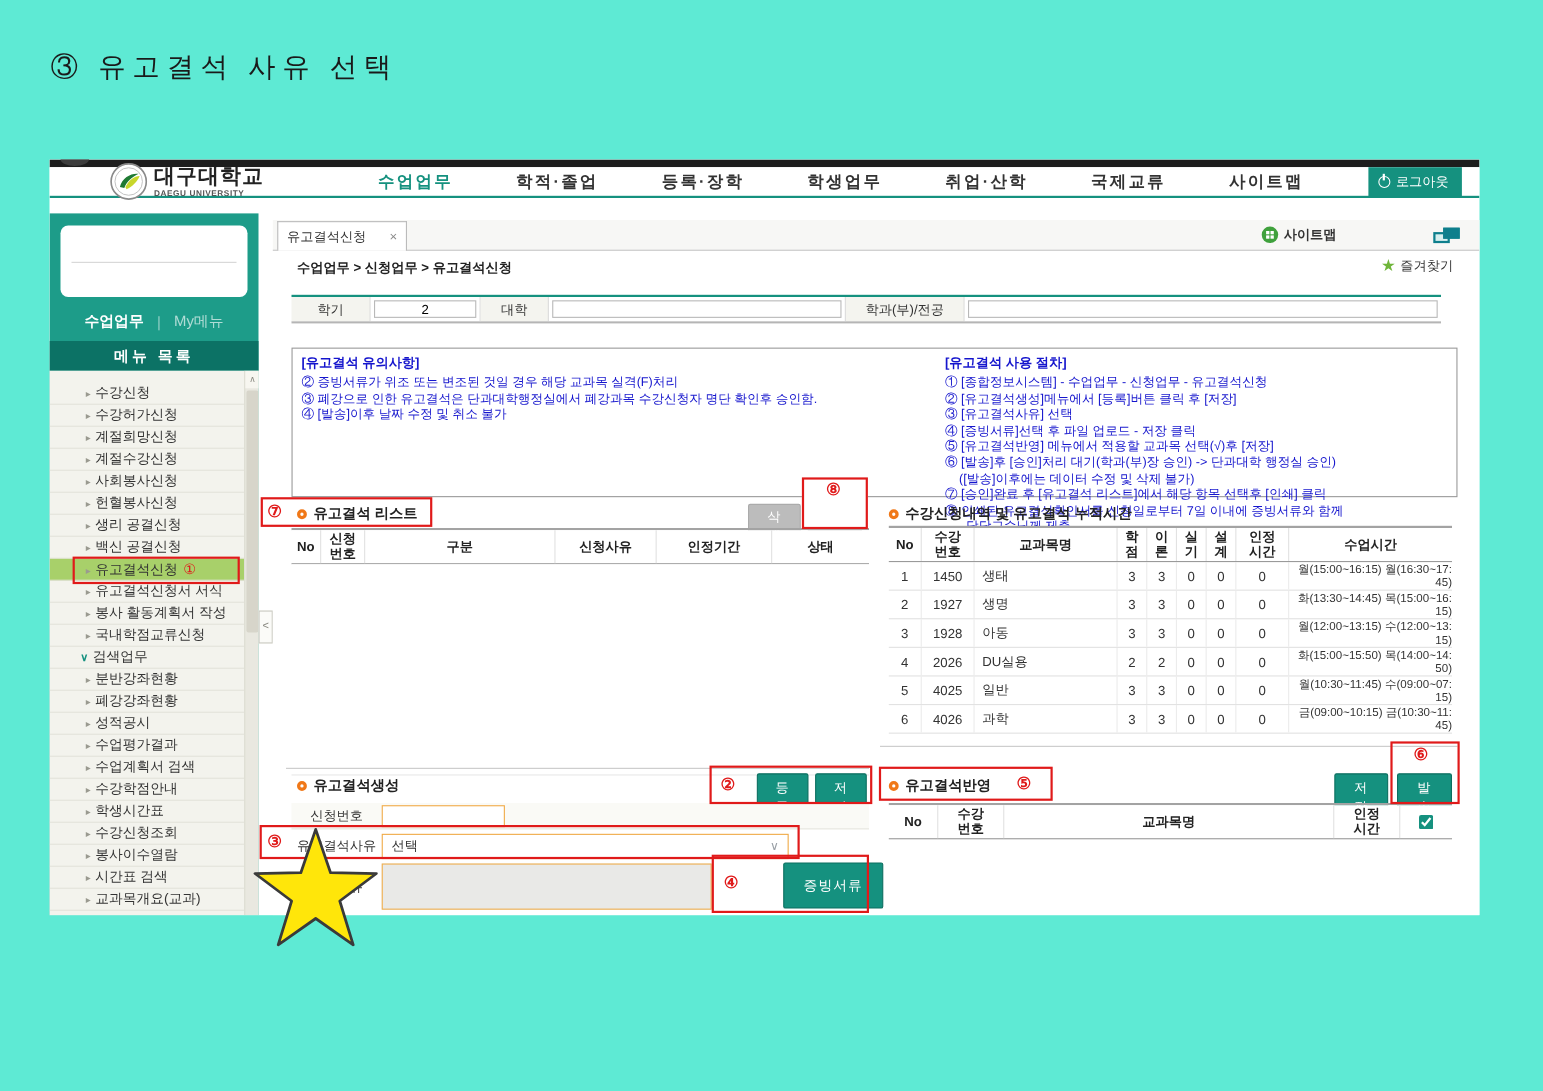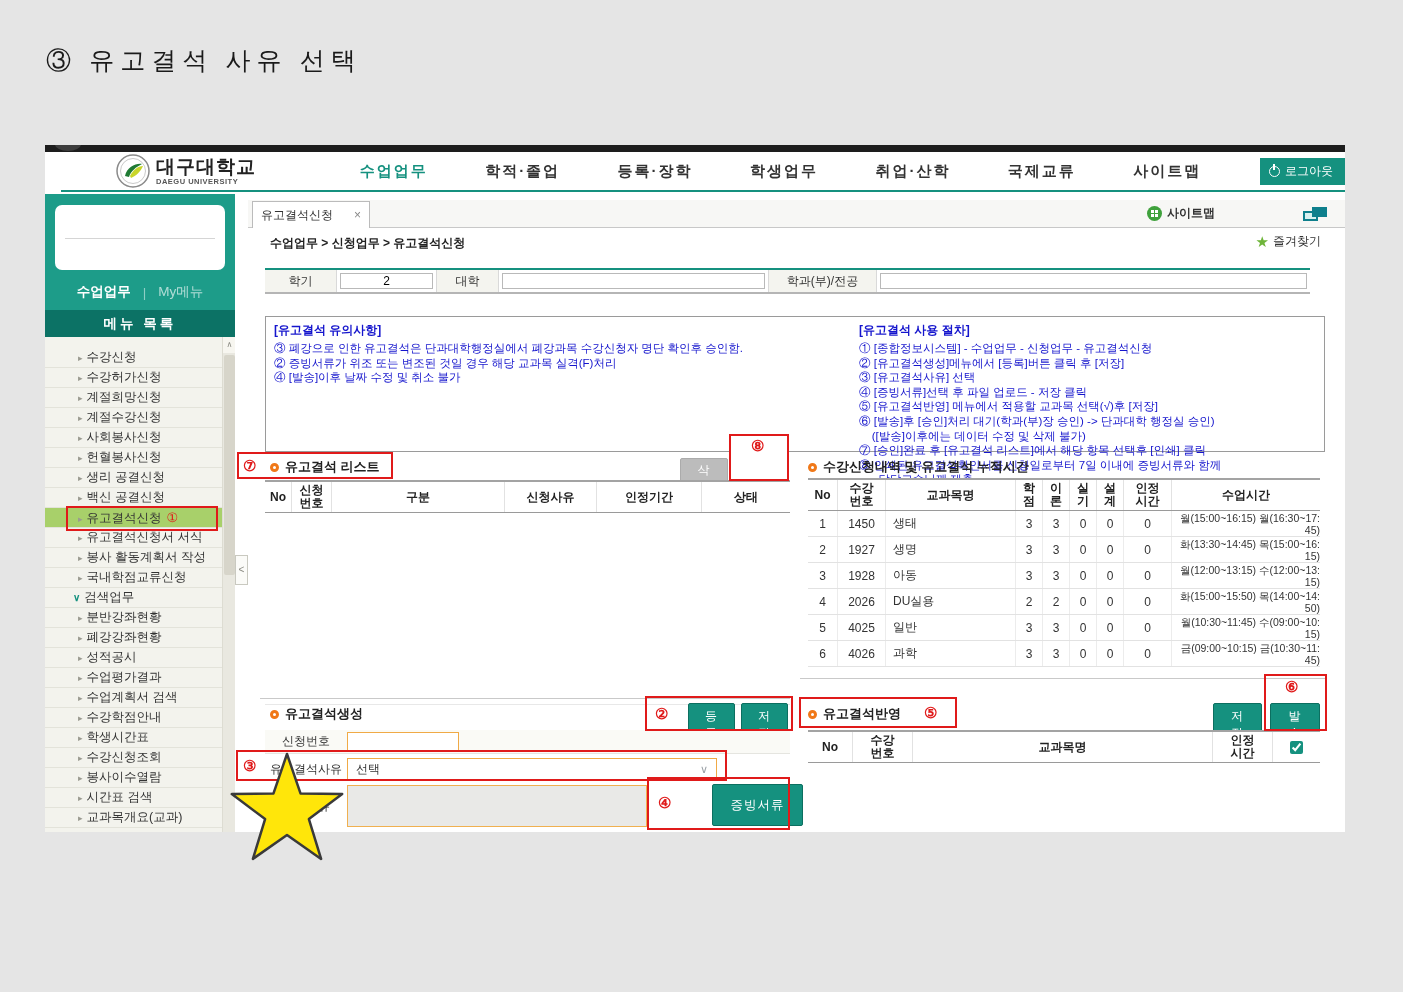--- a/index.html
+++ b/index.html
@@ -1,29 +1,29 @@
 <!DOCTYPE html>
 <html><head>
 <meta charset="utf-8">
 <style>
   * { margin:0; padding:0; box-sizing:border-box; }
   body { background:#fff; font-family:"Liberation Sans", sans-serif; }
-  .page { position:relative; width:1403px; height:992px; background:#e5e5e5; overflow:hidden; }
+  .page { position:relative; width:1403px; height:992px; background:#5eead4; overflow:hidden; }
 
   
   .doc-title { position:absolute; left:46px; top:44px; font-family:"Liberation Serif", serif;
     font-size:25px; color:#1a1a1a; letter-spacing:6px; font-weight:400; }
 
   
   .app { position:absolute; left:45px; top:145px; width:1300px; height:687px; background:#fff; overflow:hidden; }
   .topbar { position:absolute; left:0; top:0; width:1300px; height:7px; background:#1d1d1d; }
   .knob { position:absolute; left:10px; top:-7px; width:26px; height:13px; background:#3d3d3d; border-radius:50%; }
 
   
-  .hdr { position:absolute; left:16px; top:7px; width:1300px; height:40px; background:#fff;
+  .hdr { position:absolute; left:0; top:7px; width:1300px; height:28px; background:#fff;
     border-bottom:2px solid #15917f; display:flex; align-items:center; }
   .logo-wrap { display:flex; align-items:center; margin-left:55px; width:185px; }
   .logo-circle { width:34px; height:34px; flex:0 0 34px; }
   .uni-names { margin-left:6px; line-height:1; }
   .uni-kr { font-size:19px; font-weight:bold; color:#222; letter-spacing:1px; }
   .uni-en { font-size:7.5px; font-weight:bold; color:#555; letter-spacing:0.5px; margin-top:2px; }
   .main-nav { flex:1; display:flex; justify-content:space-around; align-items:center; padding:0 30px; }
   .nav-item { font-size:15px; font-weight:bold; color:#333; letter-spacing:2px; cursor:pointer; }
   .nav-item.active { color:#15917f; }
   .logout-btn { margin-right:16px; background:#15917f; color:#fff; border:none; font-size:12px;
@@ -272,22 +272,22 @@
           <div class="fcell finput" style="width:433px">
               <input value="" style="">
             </div>
         </div>
       </div>
 
       <div class="notice">
         <div>
           <div class="ntitle">[유고결석 유의사항]</div>
           <div id="notice-left-lines">
+              <div class="nline">② 증빙서류가 위조 또는 변조된 것일 경우 해당 교과목 실격(F)처리</div>
               <div class="nline">③ 폐강으로 인한 유고결석은 단과대학행정실에서 폐강과목 수강신청자 명단 확인후 승인함.</div>
-              <div class="nline">② 증빙서류가 위조 또는 변조된 것일 경우 해당 교과목 실격(F)처리</div>
               <div class="nline">④ [발송]이후 날짜 수정 및 취소 불가</div>
             </div>
         </div>
         <div class="notice-right">
           <div class="ntitle">[유고결석 사용 절차]</div>
           <div id="notice-right-lines">
               <div class="nline">① [종합정보시스템] - 수업업무 - 신청업무 - 유고결석신청</div>
               <div class="nline">② [유고결석생성]메뉴에서 [등록]버튼 클릭 후 [저장]</div>
               <div class="nline">③ [유고결석사유] 선택</div>
               <div class="nline">④ [증빙서류]선택 후 파일 업로드 - 저장 클릭</div>
@@ -390,21 +390,21 @@
             </div>
             <div class="tr">
               <div class="td" style="width: 30px;">5</div>
               <div class="td" style="width: 48px;">4025</div>
               <div class="td left" style="width: 130px;">일반</div>
               <div class="td" style="width: 27px;">3</div>
               <div class="td" style="width: 27px;">3</div>
               <div class="td" style="width: 27px;">0</div>
               <div class="td" style="width: 27px;">0</div>
               <div class="td" style="width: 48px;">0</div>
-              <div class="td time" style="width: 148px;">월(10:30~11:45) 수(09:00~10:15)</div>
+              <div class="td time" style="width: 148px;">월(10:30~11:45) 수(09:00~07:15)</div>
             </div>
             <div class="tr">
               <div class="td" style="width: 30px;">6</div>
               <div class="td" style="width: 48px;">4026</div>
               <div class="td left" style="width: 130px;">과학</div>
               <div class="td" style="width: 27px;">3</div>
               <div class="td" style="width: 27px;">3</div>
               <div class="td" style="width: 27px;">0</div>
               <div class="td" style="width: 27px;">0</div>
               <div class="td" style="width: 48px;">0</div>

